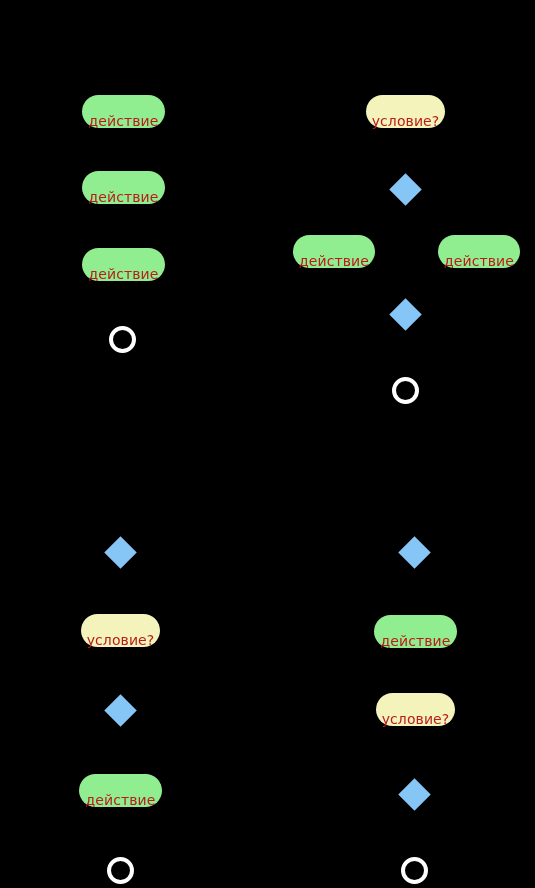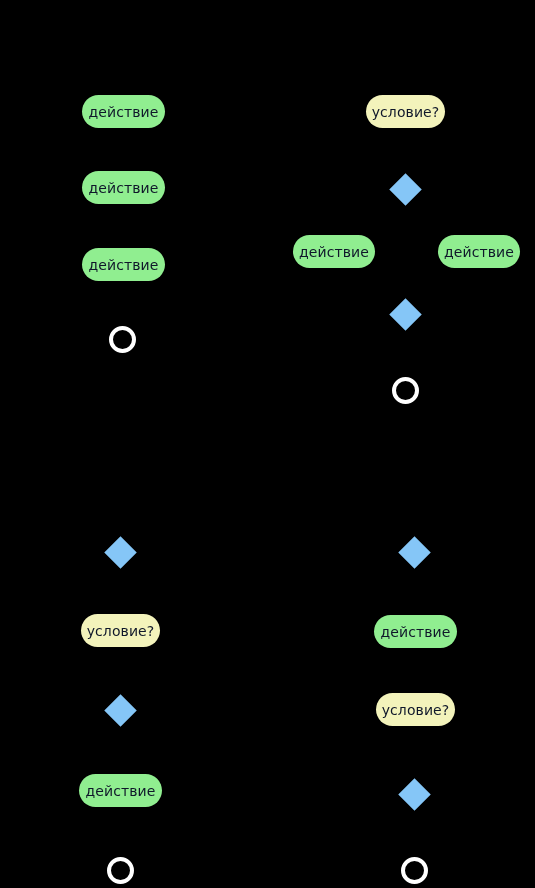--- a/index.html
+++ b/index.html
@@ -15,26 +15,26 @@
     overflow: hidden;
     font-family: "DejaVu Sans", "Liberation Sans", sans-serif;
   }
   .node {
     position: absolute;
     box-sizing: border-box;
   }
   
   .pill {
     display: flex;
-    align-items: center;
+    align-items: flex-end;
     justify-content: center;
     border-radius: 999px;
     font-size: 14px;
     line-height: 1;
-    color: #0f172a;
+    color: #b91c1c;
     white-space: nowrap;
     letter-spacing: 0.1px;
     padding: 0 14px;
     height: 33px;
   }
   .pill.action  { background: #90ee90; }
   .pill.condition { background: #f3f3bb; }
 
   
   .diamond {

